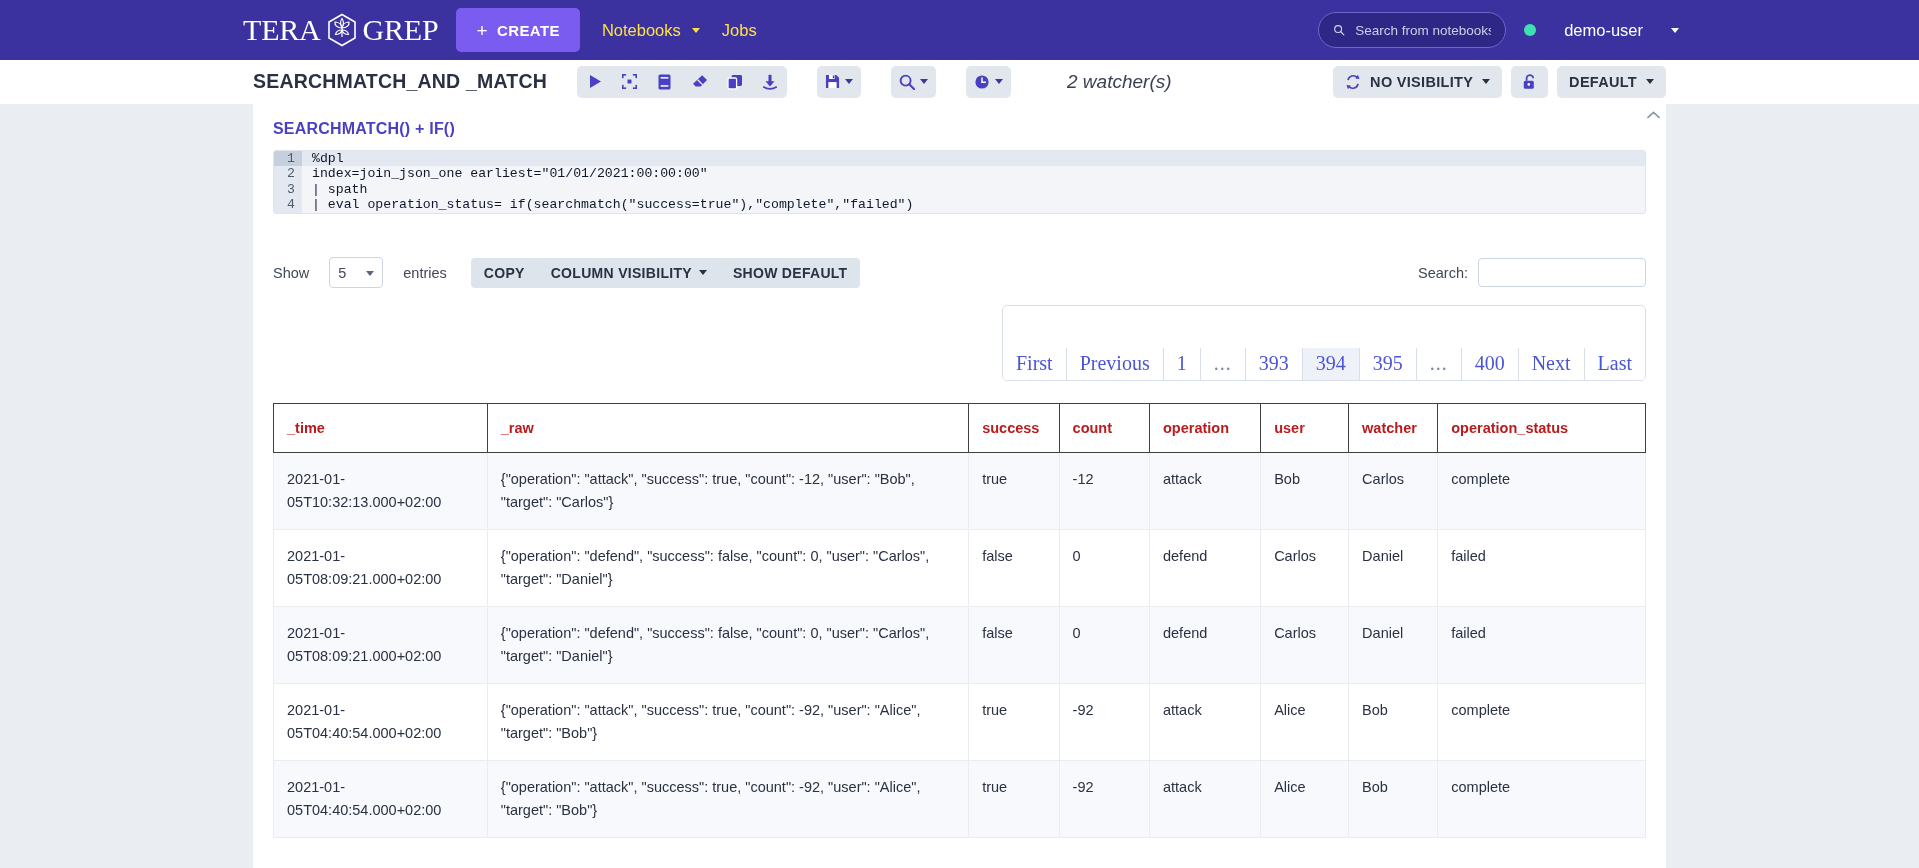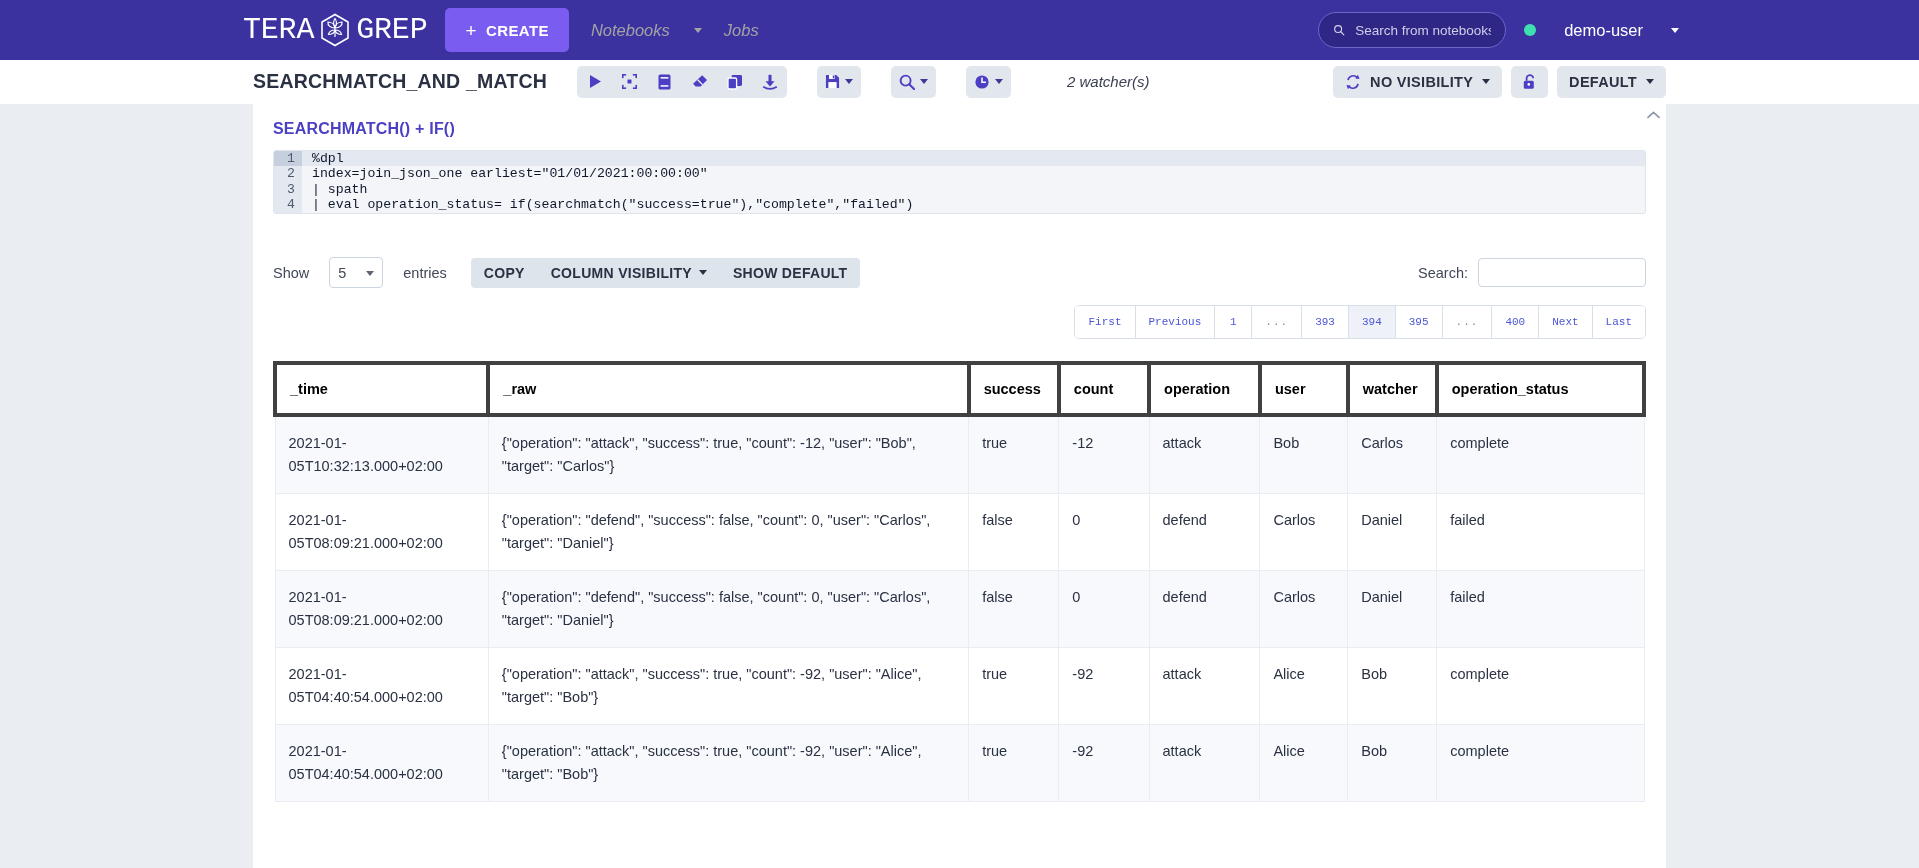--- a/index.html
+++ b/index.html
@@ -27,21 +27,21 @@
     display: flex;
     align-items: center;
     gap: 6px;
     font-size: 29px;
     font-weight: 400;
     letter-spacing: 0.5px;
     color: #ffffff;
     user-select: none;
     line-height: 1;
   }
-  .brand-word { font-family: Liberation Mono, monospace; font-weight:400; font-size:30px; letter-spacing:-0.2px;}
+  .brand-word { font-family: Liberation Serif, serif; font-weight:400; font-size:30px; letter-spacing:-0.2px;}
   .brand-mark { width: 30px; height: 34px; display:block; }
 
   .create-btn {
     margin-left: 18px;
     background: #7b5cf0;
     border: none;
     border-radius: 5px;
     color: #fff;
     font-size: 15px;
     font-weight: 600;
@@ -50,28 +50,27 @@
     padding: 0 20px;
     display: flex;
     align-items: center;
     gap: 9px;
     cursor: pointer;
   }
   .create-plus { font-size: 19px; font-weight: 400; line-height: 1; }
 
   .nav-links { display: flex; align-items: center; margin-left: 22px; gap: 22px; }
   .nav-link {
-    color: #a3a3a3;
+    color: #fde047;
     font-size: 16.5px;
     cursor: pointer;
     display: flex;
     align-items: center;
-    gap: 24px;
+    gap: 11px;
     text-decoration: none;
-    font-style: italic;
   }
   .caret-down {
     width: 0; height: 0;
     border-left: 4.5px solid transparent;
     border-right: 4.5px solid transparent;
     border-top: 5px solid currentColor;
     display: inline-block;
   }
 
   .nav-right {
@@ -148,21 +147,21 @@
   }
   .tb-btn svg { display: block; }
   .tb-caret {
     width:0;height:0;
     border-left:4px solid transparent;
     border-right:4px solid transparent;
     border-top:5px solid #3f3796;
     margin-left:5px;
   }
   .watchers {
-    font-size: 15px;
+    font-size: 19px;
     font-style: italic;
     color: #3a4152;
     margin-left: 40px;
     white-space: nowrap;
   }
   .tb-right { margin-left: auto; display: flex; align-items: center; gap: 9px; }
   .pill-btn {
     background: #e2e7ee;
     border: none;
     border-radius: 5px;
@@ -341,49 +340,50 @@
     overflow: hidden;
     background: #fff;
   }
   .pg {
     height: 32px;
     min-width: 37px;
     padding: 0 13px;
     display: flex;
     align-items: center;
     justify-content: center;
-    font-size: 11px;
+    font-size: 20px;
     color: #4b55d6;
     background: #ffffff;
     border: none;
     border-right: 1px solid #d9dfe8;
     cursor: pointer;
-    font-family: Liberation Mono, monospace;
+    font-family: Liberation Serif, serif;
     white-space: nowrap;
+    margin-top: 42px;
   }
   .pg:last-child { border-right: none; }
   .pg.active { background: #eef2f8; color: #4b55d6; }
   .pg.ellipsis { color: #7d87a5; cursor: default; letter-spacing: 1px; }
 
   
   .table-wrap { margin-top: 22px; }
   table.results {
     width: 100%;
     border-collapse: collapse;
     table-layout: fixed;
     font-size: 14.5px;
     color: #2a3142;
   }
   table.results th {
     text-align: left;
     font-weight: 700;
     font-size: 14.5px;
-    color: #000000;
+    color: #b91c1c;
     padding: 16px 13px;
-    border: 4px solid #404040;
+    border: 1px solid #404040;
     background: #ffffff;
     vertical-align: middle;
   }
   table.results td {
     padding: 15px 13px;
     border: 1px solid #e9edf2;
     vertical-align: top;
     line-height: 23px;
     word-break: break-word;
     color: #2a3142;

